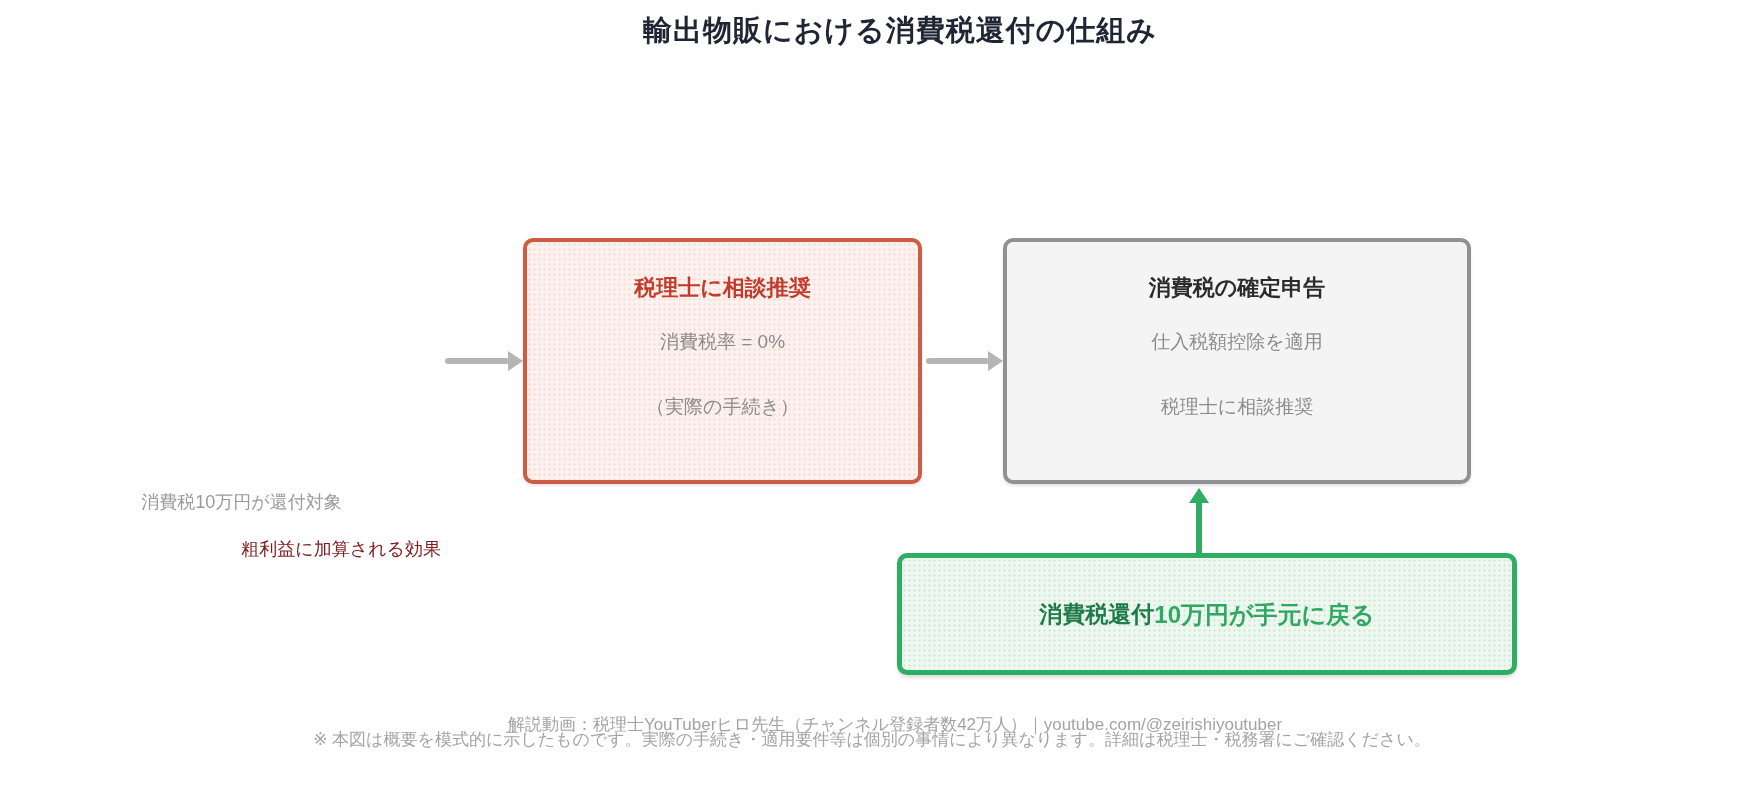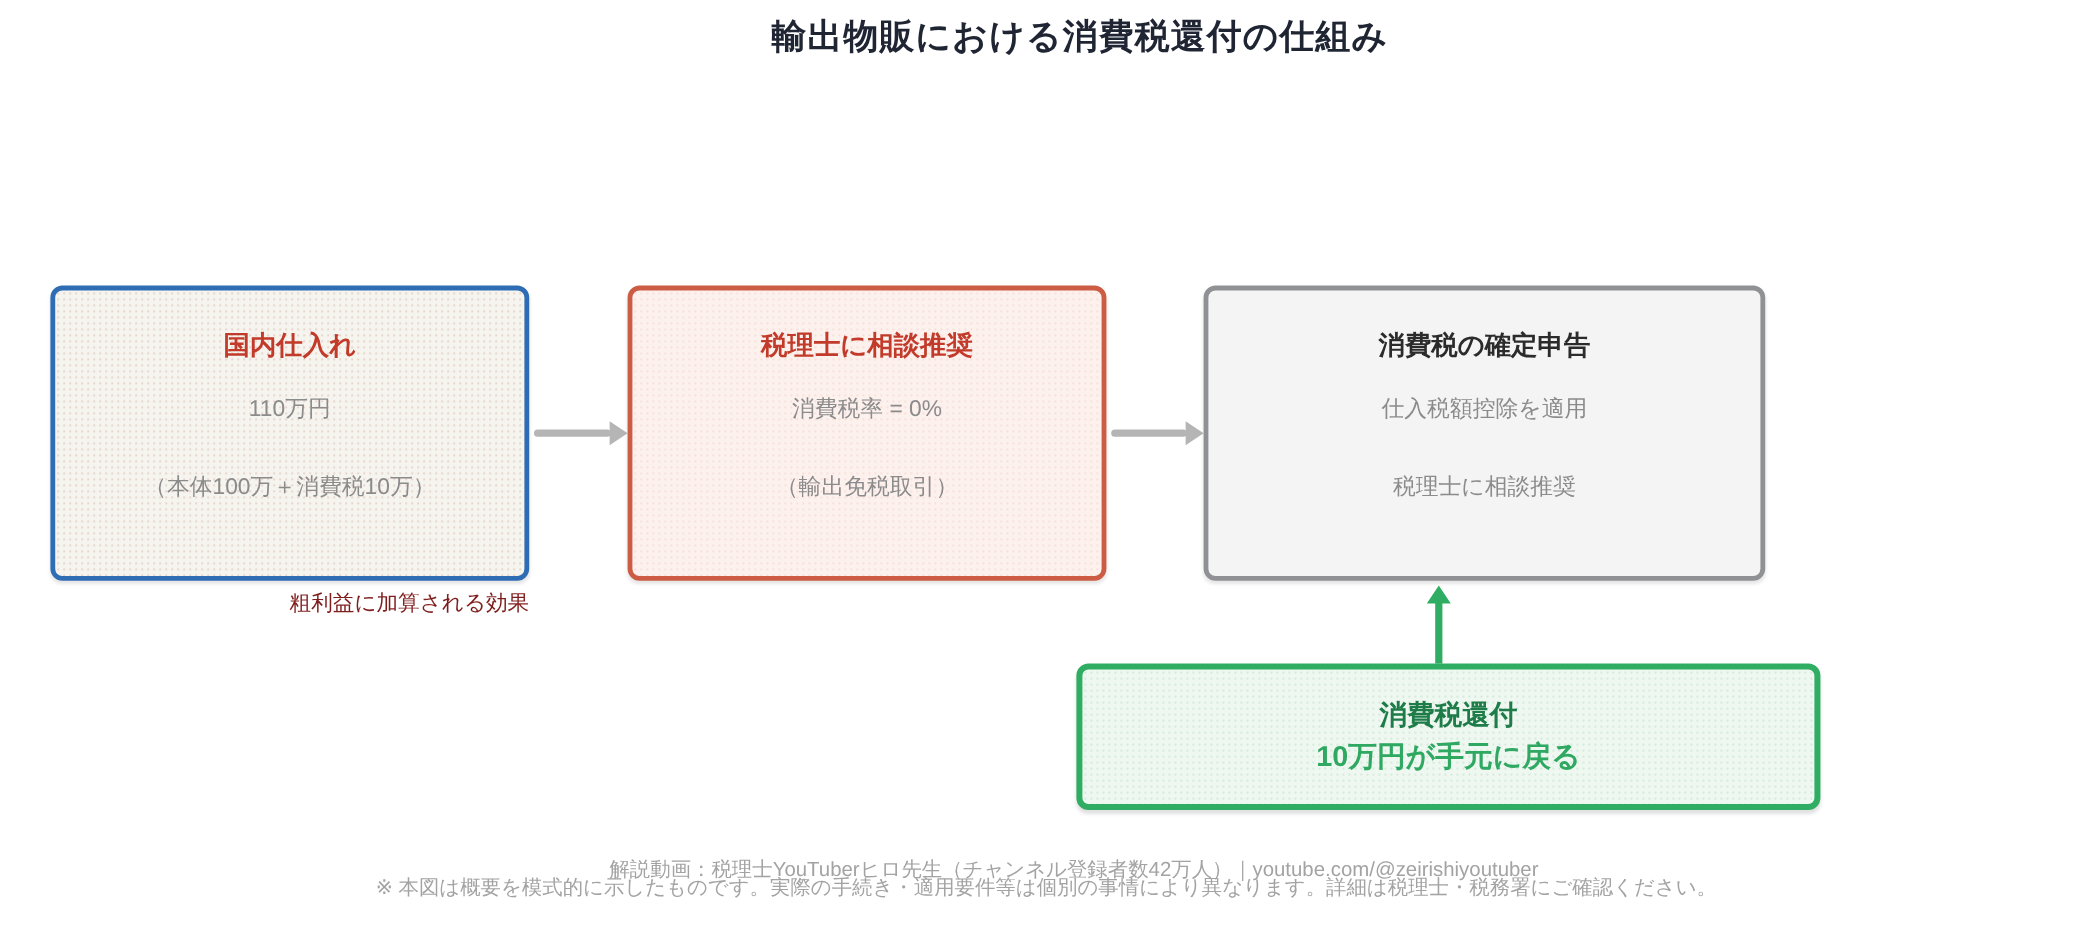--- a/index.html
+++ b/index.html
@@ -100,21 +100,21 @@
     position: absolute;
     left: 897px; top: 553px;
     width: 620px; height: 122px;
     box-sizing: border-box;
     border: 5px solid #2fae63;
     border-radius: 10px;
     background-color: #eef7f0;
     background-image: radial-gradient(rgba(120,190,150,0.22) 1px, transparent 1.2px);
     background-size: 5px 5px;
     display: flex;
-    flex-direction: column;
+    flex-direction: row;
     align-items: center;
     justify-content: center;
     text-align: center;
     box-shadow: 0 3px 3px rgba(0,0,0,0.12);
   }
   .refund-title { font-size: 23px; font-weight: bold; color: #1e7c49; line-height: 33px; }
   .refund-subtitle { font-size: 24px; font-weight: bold; color: #2fa862; line-height: 37px; }
 
   
   .v-arrow {
@@ -144,43 +144,39 @@
   .footer-note1 { top: 728px; }
   .footer-note2 { top: 713px; padding-left: 23px; }
 </style>
 </head>
 <body>
 
 <div class="canvas">
 
   <div class="page-title">輸出物販における消費税還付の仕組み</div>
 
-  <div class="flow-box box--blue">
-    <div class="box-title">国内仕入れ</div>
-    <div class="box-line1">110万円</div>
-    <div class="box-line2">（本体100万＋消費税10万）</div>
-  </div>
 
   <div class="h-arrow h-arrow--1"></div>
 
   <div class="flow-box box--red">
     <div class="box-title">税理士に相談推奨</div>
     <div class="box-line1">消費税率 = 0%</div>
-    <div class="box-line2">（輸出免税取引）</div>
+    <div class="box-line2">（実際の手続き）</div>
   </div>
 
   <div class="h-arrow h-arrow--2"></div>
 
   <div class="flow-box box--gray">
     <div class="box-title">消費税の確定申告</div>
     <div class="box-line1">仕入税額控除を適用</div>
     <div class="box-line2">税理士に相談推奨</div>
   </div>
 
   <div class="purchase-notes">
+    <div class="note">消費税10万円が還付対象</div>
     <div class="note note--red">粗利益に加算される効果</div>
   </div>
 
   <div class="v-arrow"></div>
 
   <div class="refund-box">
     <div class="refund-title">消費税還付</div>
     <div class="refund-subtitle">10万円が手元に戻る</div>
   </div>
 

